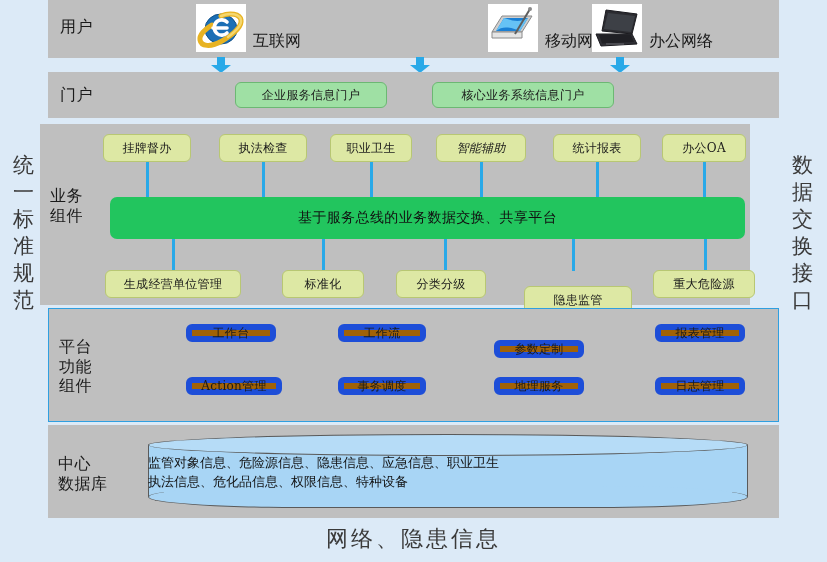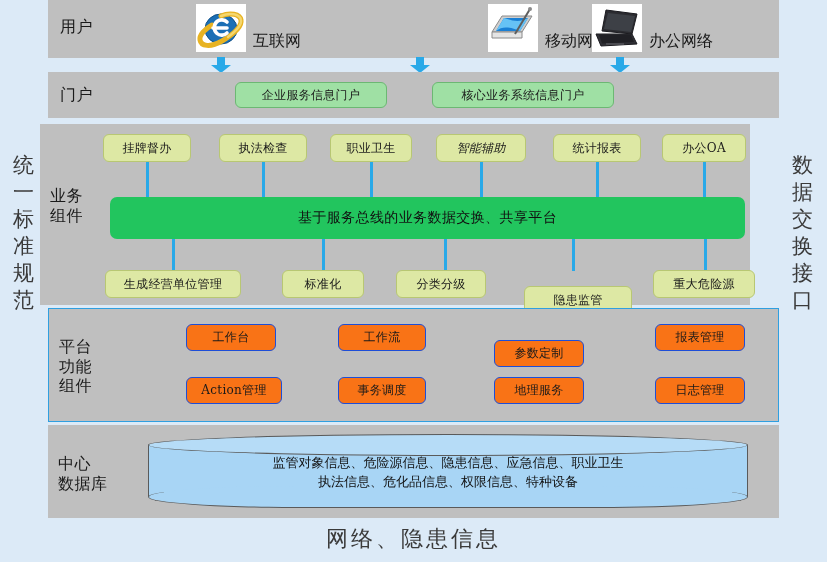--- a/index.html
+++ b/index.html
@@ -149,23 +149,23 @@
     border: 1px solid #6cb873;
     height: 26px;
     top: 82px;
   }
   .pill.biz {
     background: #dde8a4;
     border: 1px solid #b8c773;
     height: 28px;
   }
   .pill.plat {
-    background: #f97316;
-    border: 1px solid #1d4ed8;
-    height: 27px;
+    background: #a16207;
+    border: 6px solid #1d4ed8;
+    height: 18px;
   }
   
   #service-bus {
     position: absolute;
     left: 110px; top: 197px;
     width: 635px; height: 42px;
     background: #22c55e;
     border-radius: 7px;
     display: flex;
     align-items: center;
@@ -212,21 +212,21 @@
     width: 100%; height: 22px;
     background: #b6dcf7;
     border: 1px solid #5a5a5a;
     border-radius: 50%;
     box-sizing: border-box;
   }
   #db-cylinder .cyl-text {
     position: absolute;
     left: 0; top: 20px;
     width: 100%;
-    text-align: center;
+    text-align: left;
     font-size: 13px;
     line-height: 1.45;
     color: #111;
     font-family: "DejaVu Serif", "Liberation Serif", serif;
     z-index: 3;
   }
   
   #footer-text {
     position: absolute;
     left: 0; top: 524px;

